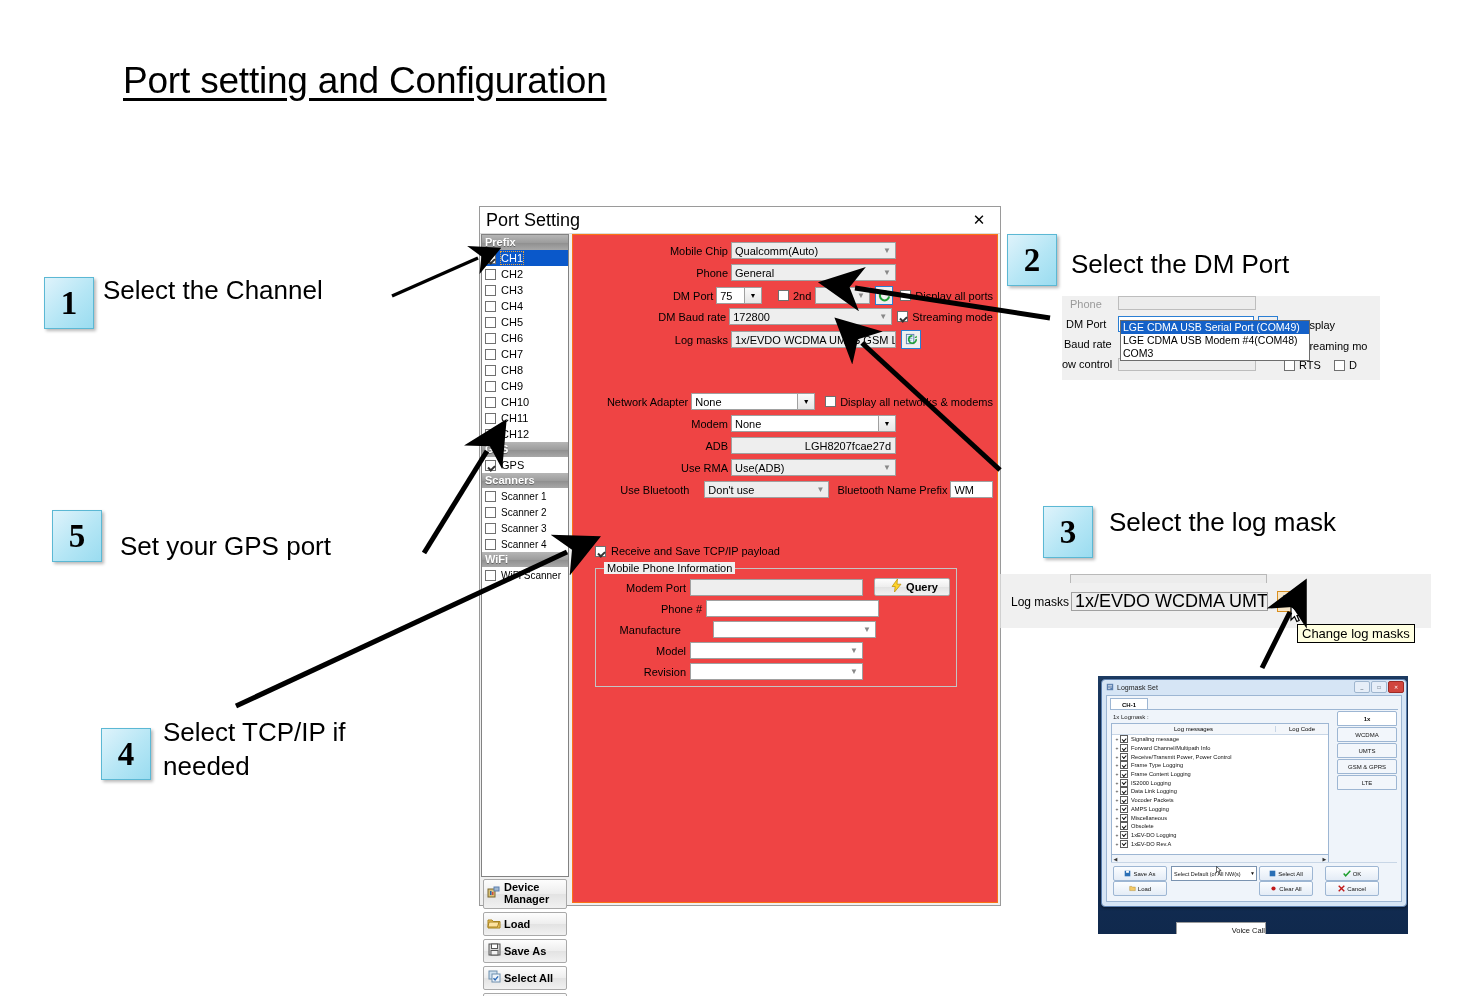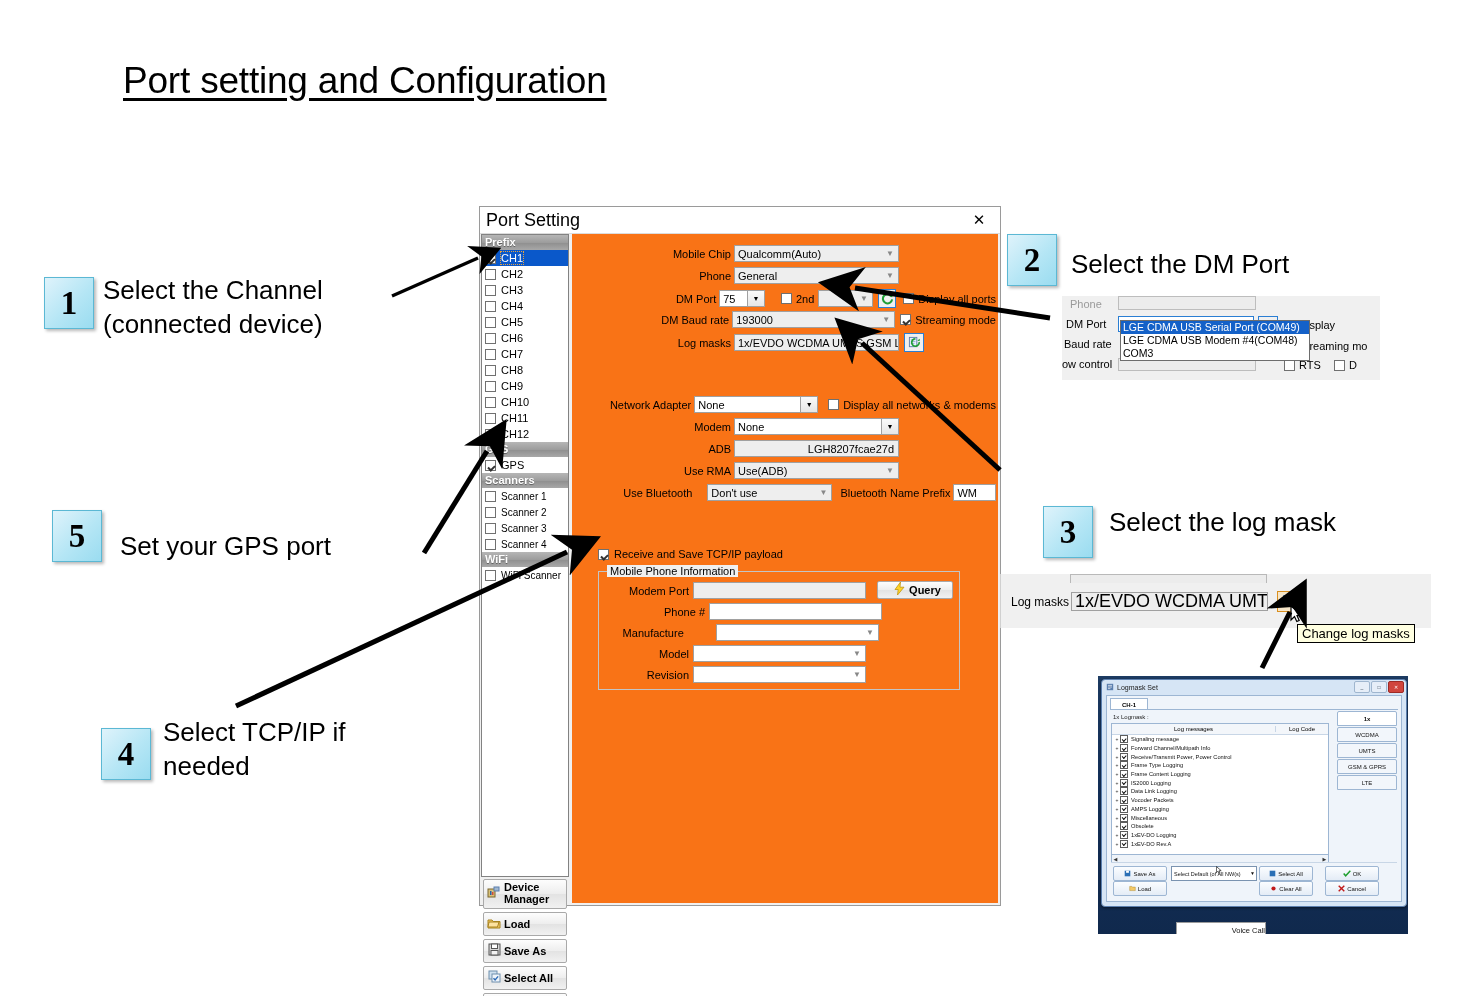--- a/index.html
+++ b/index.html
@@ -87,21 +87,21 @@
     display:flex;align-items:center;font-size:11px;font-weight:bold;color:#000;
     box-sizing:border-box;
   }
   .winbtn .bico{width:20px;text-align:center;flex:0 0 auto;font-size:12px;}
   .winbtn.tall{height:30px;}
   .twoline{line-height:1.05;font-size:11px;}
 
   
   #ps-main{
     position:absolute;left:92px;top:27px;right:2px;bottom:2px;
-    background:#f97316;border:4px solid #f97316;box-sizing:border-box;
+    background:#ef4444;border:1px solid #f97316;box-sizing:border-box;
   }
   .fld-row{position:absolute;display:flex;align-items:center;}
   .fld-label{font-size:11px;color:#000;text-align:right;white-space:nowrap;}
   .inp{
     height:17px;border:1px solid #a0a0a0;background:#eeeeee;box-sizing:border-box;
     font-size:11px;color:#000;display:flex;align-items:center;padding-left:3px;
     white-space:nowrap;overflow:hidden;
   }
   .inp.white{background:#ffffff;}
   .combo{
@@ -403,21 +403,21 @@
       </div>
       <div class="chk" style="margin-left:7px;">
         <span class="cb"></span>
         <span>Display all ports</span>
       </div>
     </div>
 
     <div class="fld-row" style="left:0;top:73px;width:420px;">
       <div class="fld-label" style="width:155px;">DM Baud rate</div>
       <div class="combo flat" style="width:165px;margin-left:3px;">
-        <span>193000</span>
+        <span>172800</span>
         <span class="arrow">▼</span>
       </div>
       <div class="chk" style="margin-left:5px;">
         <span class="cb checked"></span>
         <span>Streaming mode</span>
       </div>
     </div>
 
     <div class="fld-row" style="left:0;top:95px;width:420px;">
       <div class="fld-label" style="width:155px;">Log masks</div>
@@ -751,21 +751,20 @@
   </svg>
 
   <div id="lms-dropdown">
       <div class="it">Voice Call</div>
     </div>
 </div>
 
 <div class="abs badge" style="left:44px;top:277px;">1</div>
 <div class="abs callout-text" style="left:103px;top:274px;width:330px;">
   <div>Select the Channel</div>
-  <div>(connected device)</div>
 </div>
 
 <div class="abs badge" style="left:1007px;top:234px;">2</div>
 <div class="abs callout-text" style="left:1071px;top:248px;width:330px;">
   <div>Select the DM Port</div>
 </div>
 
 <div class="abs badge" style="left:1043px;top:506px;">3</div>
 <div class="abs callout-text" style="left:1109px;top:506px;width:330px;">
   <div>Select the log mask</div>

